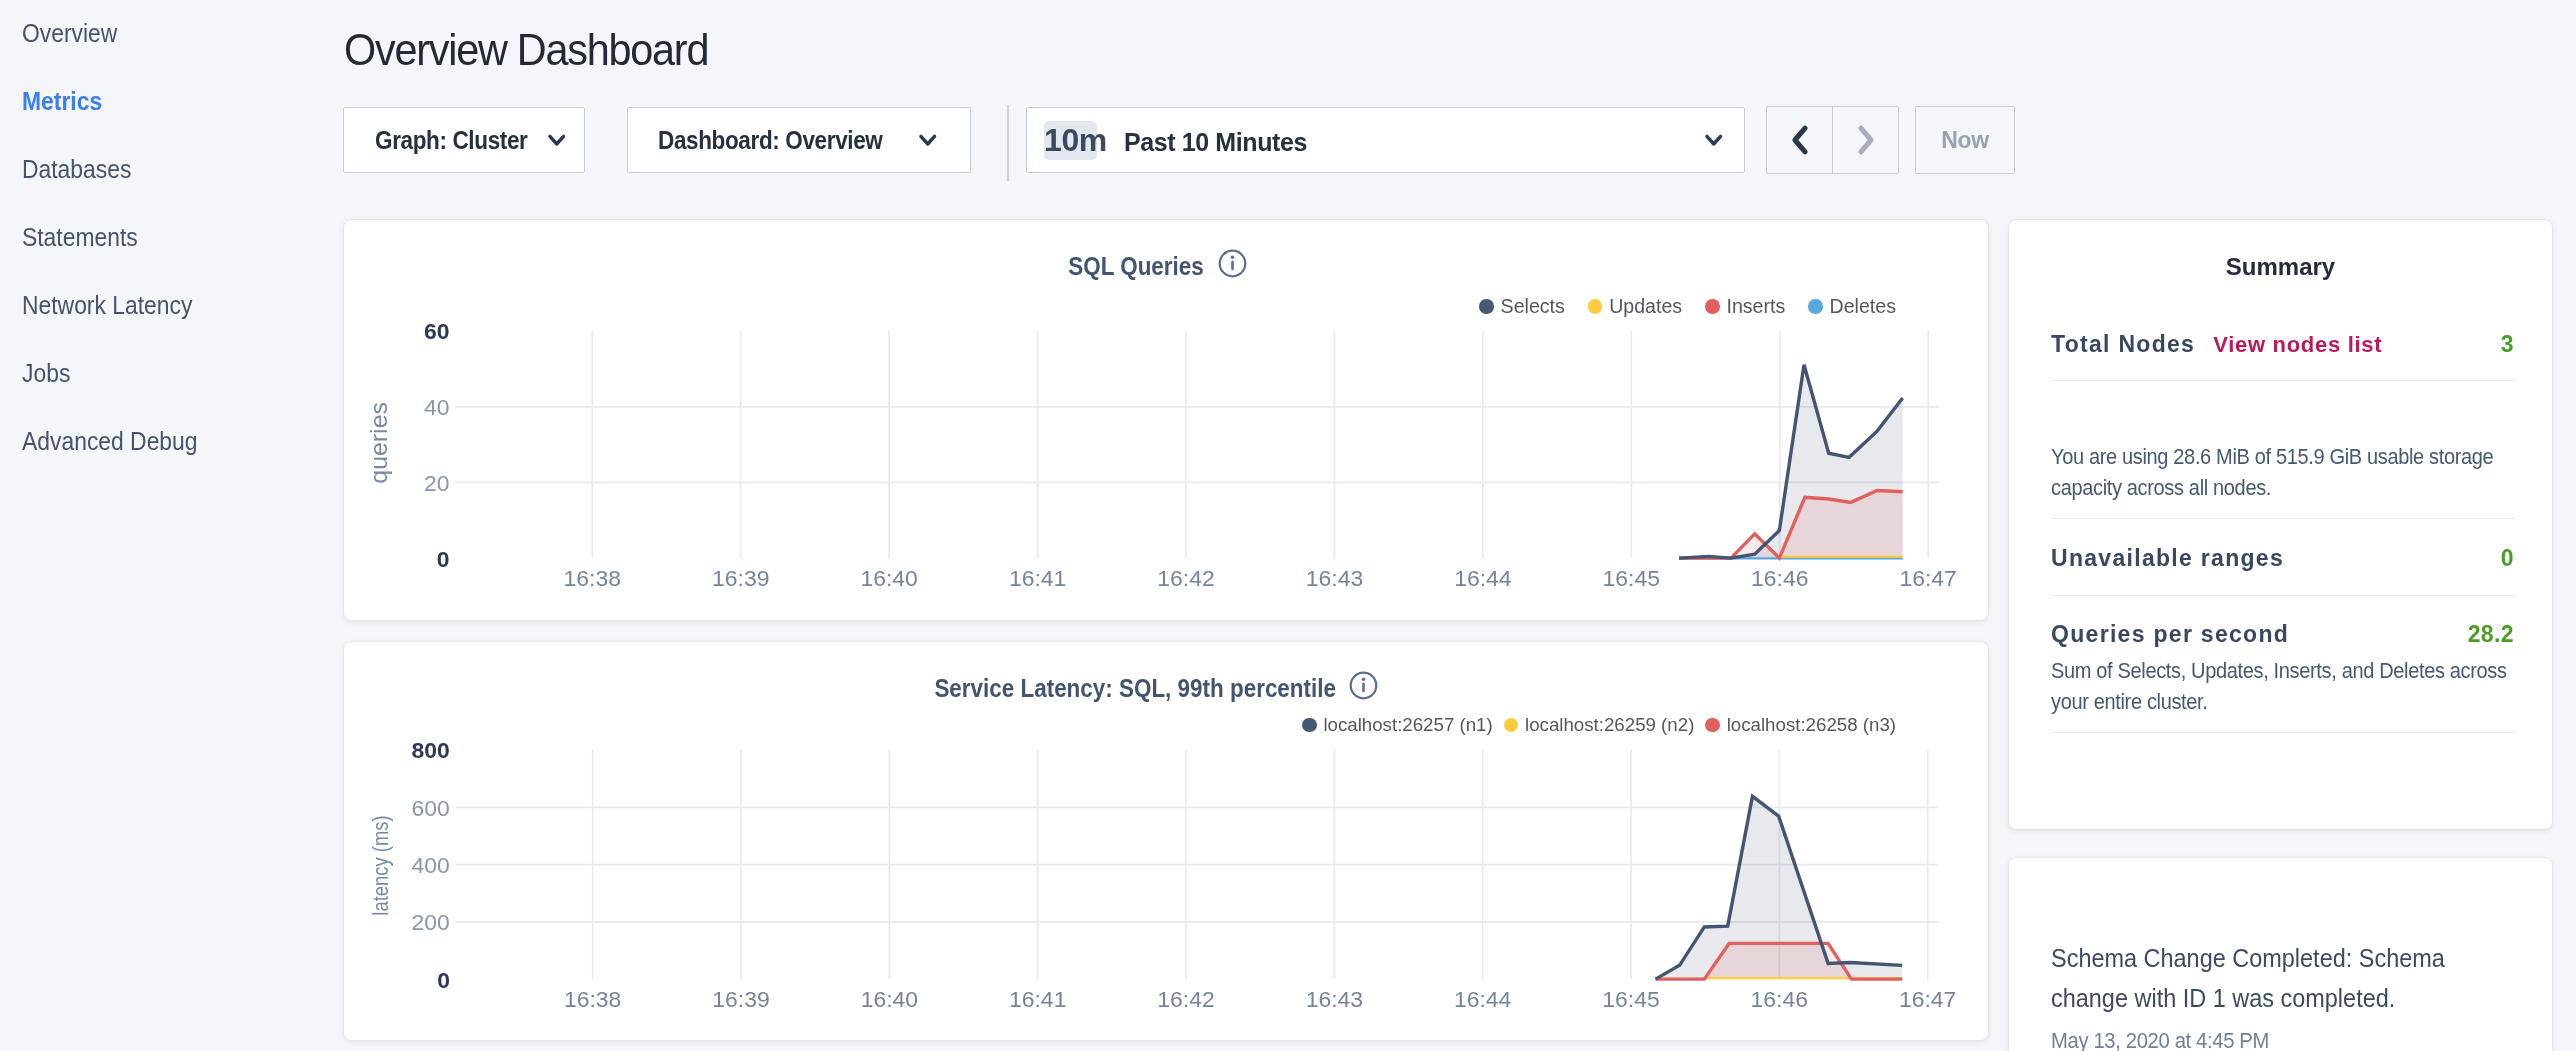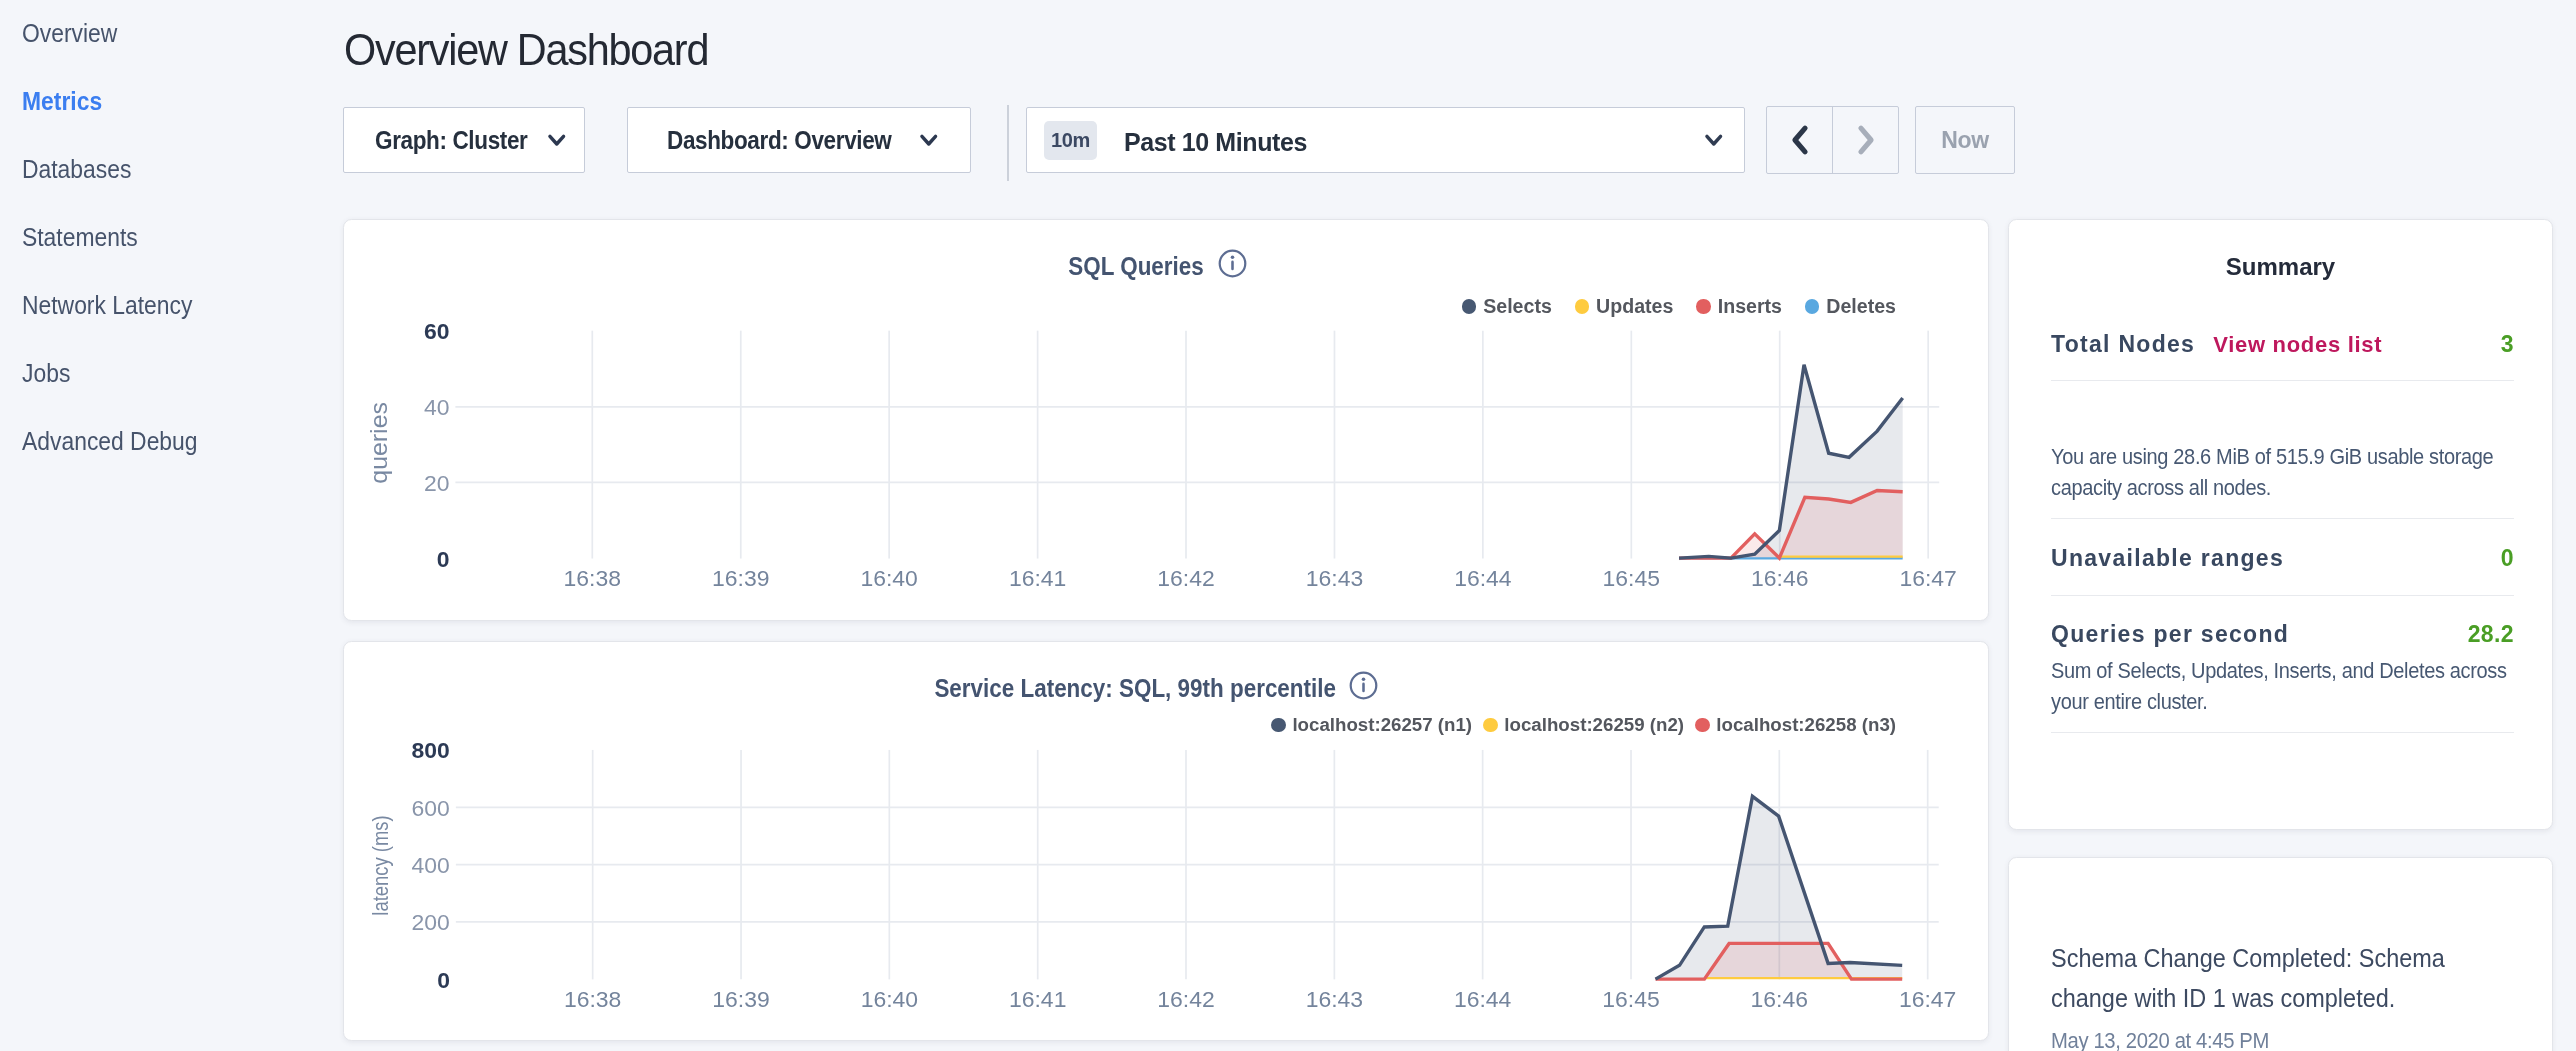--- a/index.html
+++ b/index.html
@@ -17,21 +17,21 @@
   .chev { width:25.5px; height:25.5px; flex:none; }
   
   .panel { position:absolute; background:#fff; border:1.7px solid #e3e5ea; border-radius:8.5px;
            box-shadow:0 1.7px 5.1px rgba(60,70,90,0.08); }
   .charttitle { position:absolute; left:0; right:0; top:29px; text-align:center;
                 font-size:25.5px; line-height:34px; font-weight:bold; color:#445470; }
   .cticon { position:absolute; top:29px; }
   .legend { position:absolute; top:75px; right:92px; display:flex; align-items:center; gap:23px;
             font-size:19.6px; color:#54575e; }
   .legend2 { gap:11px !important; font-size:18.7px !important; top:72px !important; }
-  .legend .it { display:flex; align-items:center; gap:6.8px;font-weight:bold; }
+  .legend .it { display:flex; align-items:center; gap:6.8px; }
   .dot { width:14.5px; height:14.5px; border-radius:50%; flex:none; }
   
   .sumhead { font-size:24px; font-weight:bold; color:#242b3a; text-align:center; }
   .srow-h { font-size:23px; font-weight:bold; color:#394860; letter-spacing:1.3px; }
   .srow-v { font-size:23px; font-weight:bold; color:#4a9e25; letter-spacing:0.4px; }
   .sbody { font-size:22.5px; color:#475872; line-height:31px; white-space:nowrap; letter-spacing:-0.4px; transform:scaleX(0.89); transform-origin:0 50%; }
   .sdiv { position:absolute; left:42px; width:463px; border-top:1.7px solid #e8eaee; }
 </style>
 </head>
 <body>
@@ -46,29 +46,29 @@
   </ul>
 
   <div class="pagetitle">Overview Dashboard</div>
 
   <div class="btn" style="left:343px; width:242px; padding:0 17px 0 31px; justify-content:space-between;">
     <span style="display:inline-block; transform:scaleX(0.9); transform-origin:0 50%;">Graph: Cluster</span>
     <svg class="chev" viewBox="0 0 30 30">
       <polyline points="7,11 15,20 23,11" fill="none" stroke="#2c3850" stroke-width="4" stroke-linecap="round" stroke-linejoin="round"></polyline>
     </svg>
   </div>
-  <div class="btn" style="left:627px; width:344px; padding:0 39px; justify-content:space-between;">
+  <div class="btn" style="left:627px; width:344px; padding:0 30px; justify-content:space-between;">
     <span style="display:inline-block; transform:scaleX(0.9); transform-origin:0 50%;">Dashboard: Overview</span>
     <svg class="chev" viewBox="0 0 30 30">
       <polyline points="7,11 15,20 23,11" fill="none" stroke="#2c3850" stroke-width="4" stroke-linecap="round" stroke-linejoin="round"></polyline>
     </svg>
   </div>
   <div class="abs" style="left:1007px; top:105px; width:1.7px; height:76px; background:#ccd1da;"></div>
   <div class="btn" style="left:1026px; width:719px; padding:0 18px 0 17px; font-weight:bold;">
-    <span style="background:#e3e7ee; border-radius:5.1px; width:53px; height:39px; line-height:39px; text-align:center; font-size:20px; color:#3c4963; flex:none;">10m</span>
+    <span style="background:#e3e7ee; border-radius:5.1px; width:53px; height:39px; line-height:39px; text-align:center; font-size:32px; color:#3c4963; flex:none;">10m</span>
     <span style="margin-left:27px; flex:1; position:relative; top:2.6px;">Past 10 Minutes</span>
     <svg class="chev" viewBox="0 0 30 30">
       <polyline points="7,11 15,20 23,11" fill="none" stroke="#303c52" stroke-width="4" stroke-linecap="round" stroke-linejoin="round"></polyline>
     </svg>
   </div>
   <div class="btn" style="left:1766px; width:133px; top:106px; height:68px; padding:0; background:transparent;">
     <div style="flex:1; height:100%; display:flex; align-items:center; justify-content:center; border-right:1.7px solid #c6ccd9;">
       <svg width="22" height="34" viewBox="0 0 26 40">
         <polyline points="19,6 7,20 19,34" fill="none" stroke="#2b3648" stroke-width="6" stroke-linecap="round" stroke-linejoin="round"></polyline>
       </svg>

